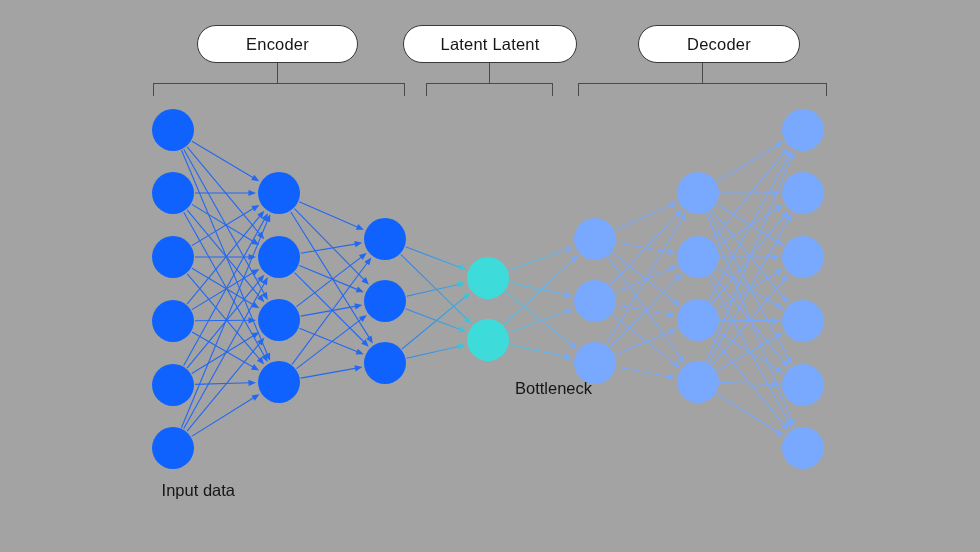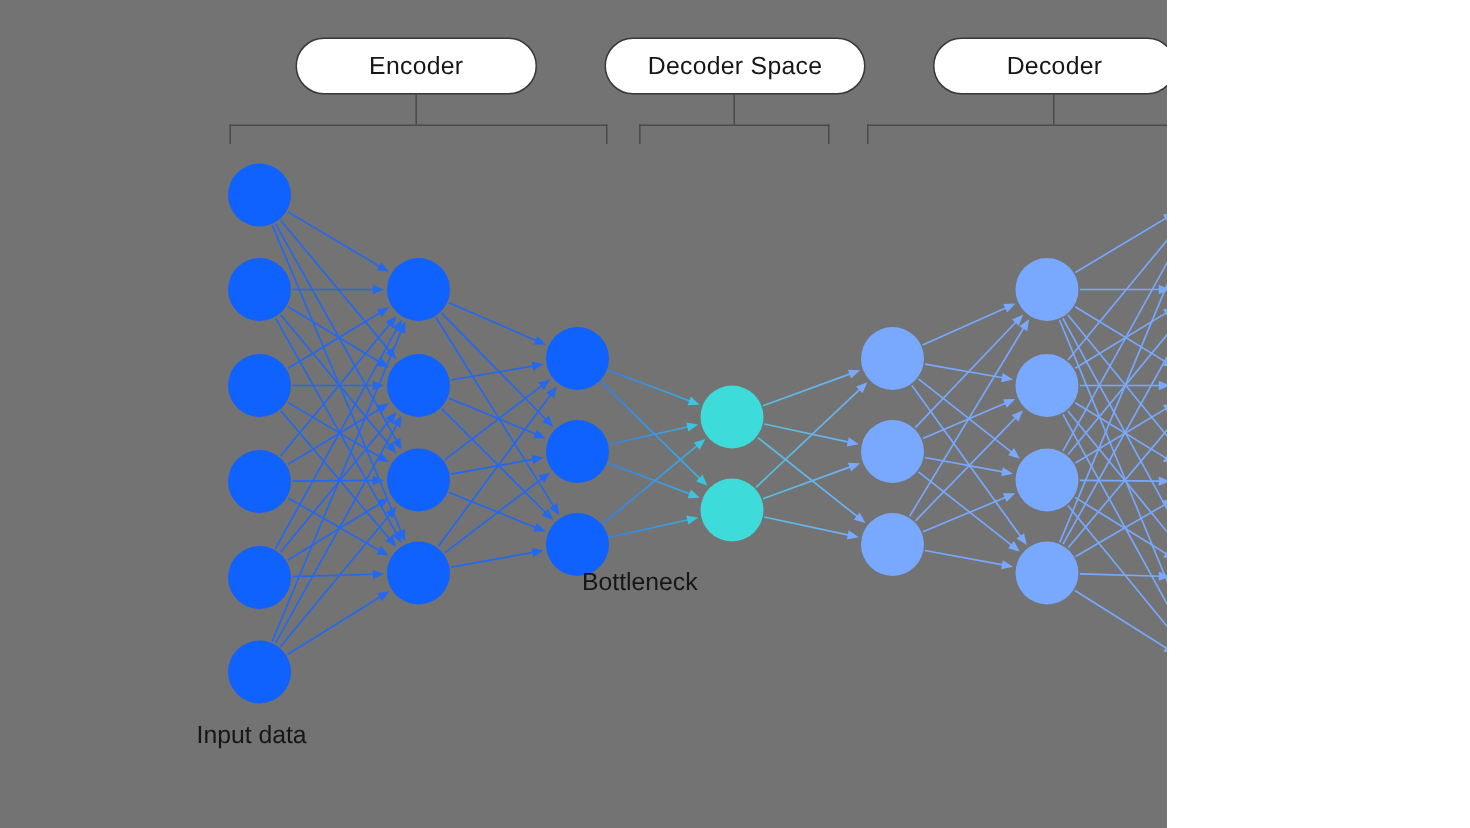--- a/index.html
+++ b/index.html
@@ -1,36 +1,36 @@
 <!DOCTYPE html>
 <html><head>
 <meta charset="utf-8">
 <style>
   html,body{margin:0;padding:0;background:#fff;}
   .canvas{
-    position:relative;width:778px;height:552px;background:#737373;
+    position:relative;width:980px;height:552px;background:#a3a3a3;
     font-family:"Liberation Sans", sans-serif;color:#161616;overflow:hidden;
   }
   .net-svg{position:absolute;left:0;top:0;}
   .pill{
     position:absolute;top:25px;height:38px;box-sizing:border-box;
     border:1.4px solid #383838;border-radius:20px;background:#ffffff;
     display:flex;align-items:center;justify-content:center;
     font-size:16.5px;font-weight:500;letter-spacing:.2px;z-index:3;
   }
   .connector{
     position:absolute;top:63px;width:1.4px;height:20px;background:#4a4a4a;z-index:2;
   }
   .bracket{
     position:absolute;top:83px;height:13px;box-sizing:border-box;
     border-top:1.4px solid #4a4a4a;border-left:1.4px solid #4a4a4a;border-right:1.4px solid #4a4a4a;
     z-index:2;
   }
   .diagram-label{
-    position:absolute;text-align:left;font-size:16.5px;line-height:21px;
+    position:absolute;text-align:right;font-size:16.5px;line-height:21px;
     color:#161616;z-index:3;
   }
 </style>
 </head>
 <body>
 
 <div class="canvas">
 
   <svg id="net" class="net-svg" width="980" height="552" viewBox="0 0 980 552">
       <defs>
@@ -238,34 +238,34 @@
       <circle cx="803" cy="257" r="21" fill="#78a9ff"></circle>
       <circle cx="803" cy="321" r="21" fill="#78a9ff"></circle>
       <circle cx="803" cy="385" r="21" fill="#78a9ff"></circle>
       <circle cx="803" cy="448" r="21" fill="#78a9ff"></circle>
     </svg>
 
   <div class="pill" style="left:197px;width:161px">
     <span>Encoder</span>
   </div>
   <div class="pill" style="left:403px;width:174px">
-    <span>Decoder Space</span>
-  </div>
-  <div class="pill" style="left:622px;width:162px">
+    <span>Latent Latent</span>
+  </div>
+  <div class="pill" style="left:638px;width:162px">
     <span>Decoder</span>
   </div>
 
   <div class="connector" style="left:277px"></div>
   <div class="connector" style="left:489px"></div>
   <div class="connector" style="left:702px"></div>
 
   <div class="bracket" style="left:153px;width:252px"></div>
   <div class="bracket" style="left:426px;width:127px"></div>
   <div class="bracket" style="left:578px;width:249px"></div>
 
-  <div class="diagram-label" style="left:131px;top:480px;width:120px">
+  <div class="diagram-label" style="left:115px;top:480px;width:120px">
     <span>Input data</span>
   </div>
   <div class="diagram-label" style="left:388px;top:378px;width:204px">
     <div>Bottleneck</div>
   </div>
 
 </div>
 
 </body></html>

